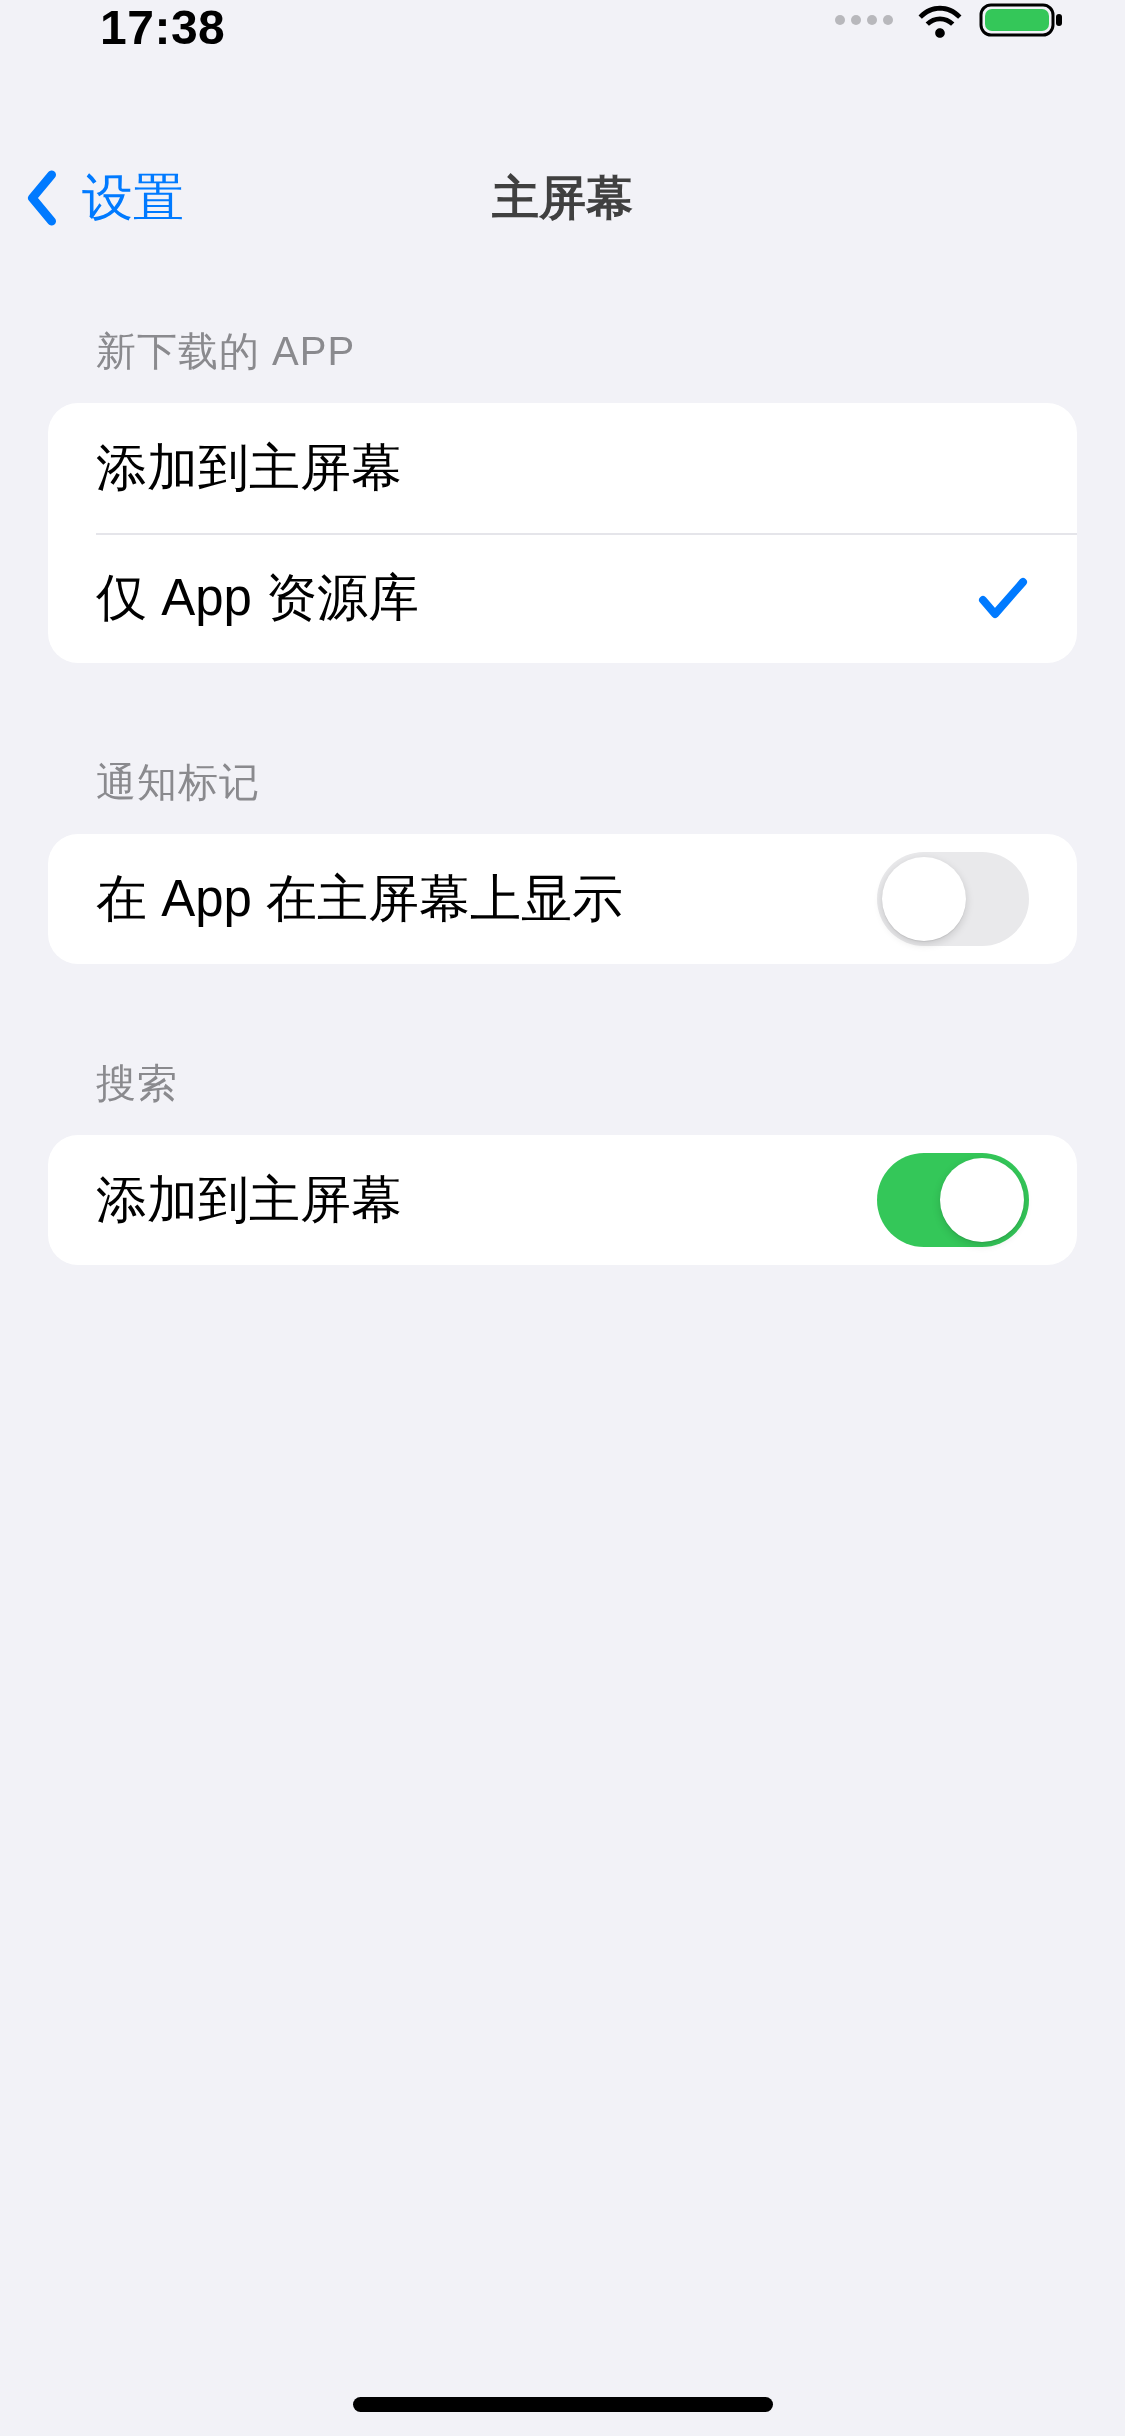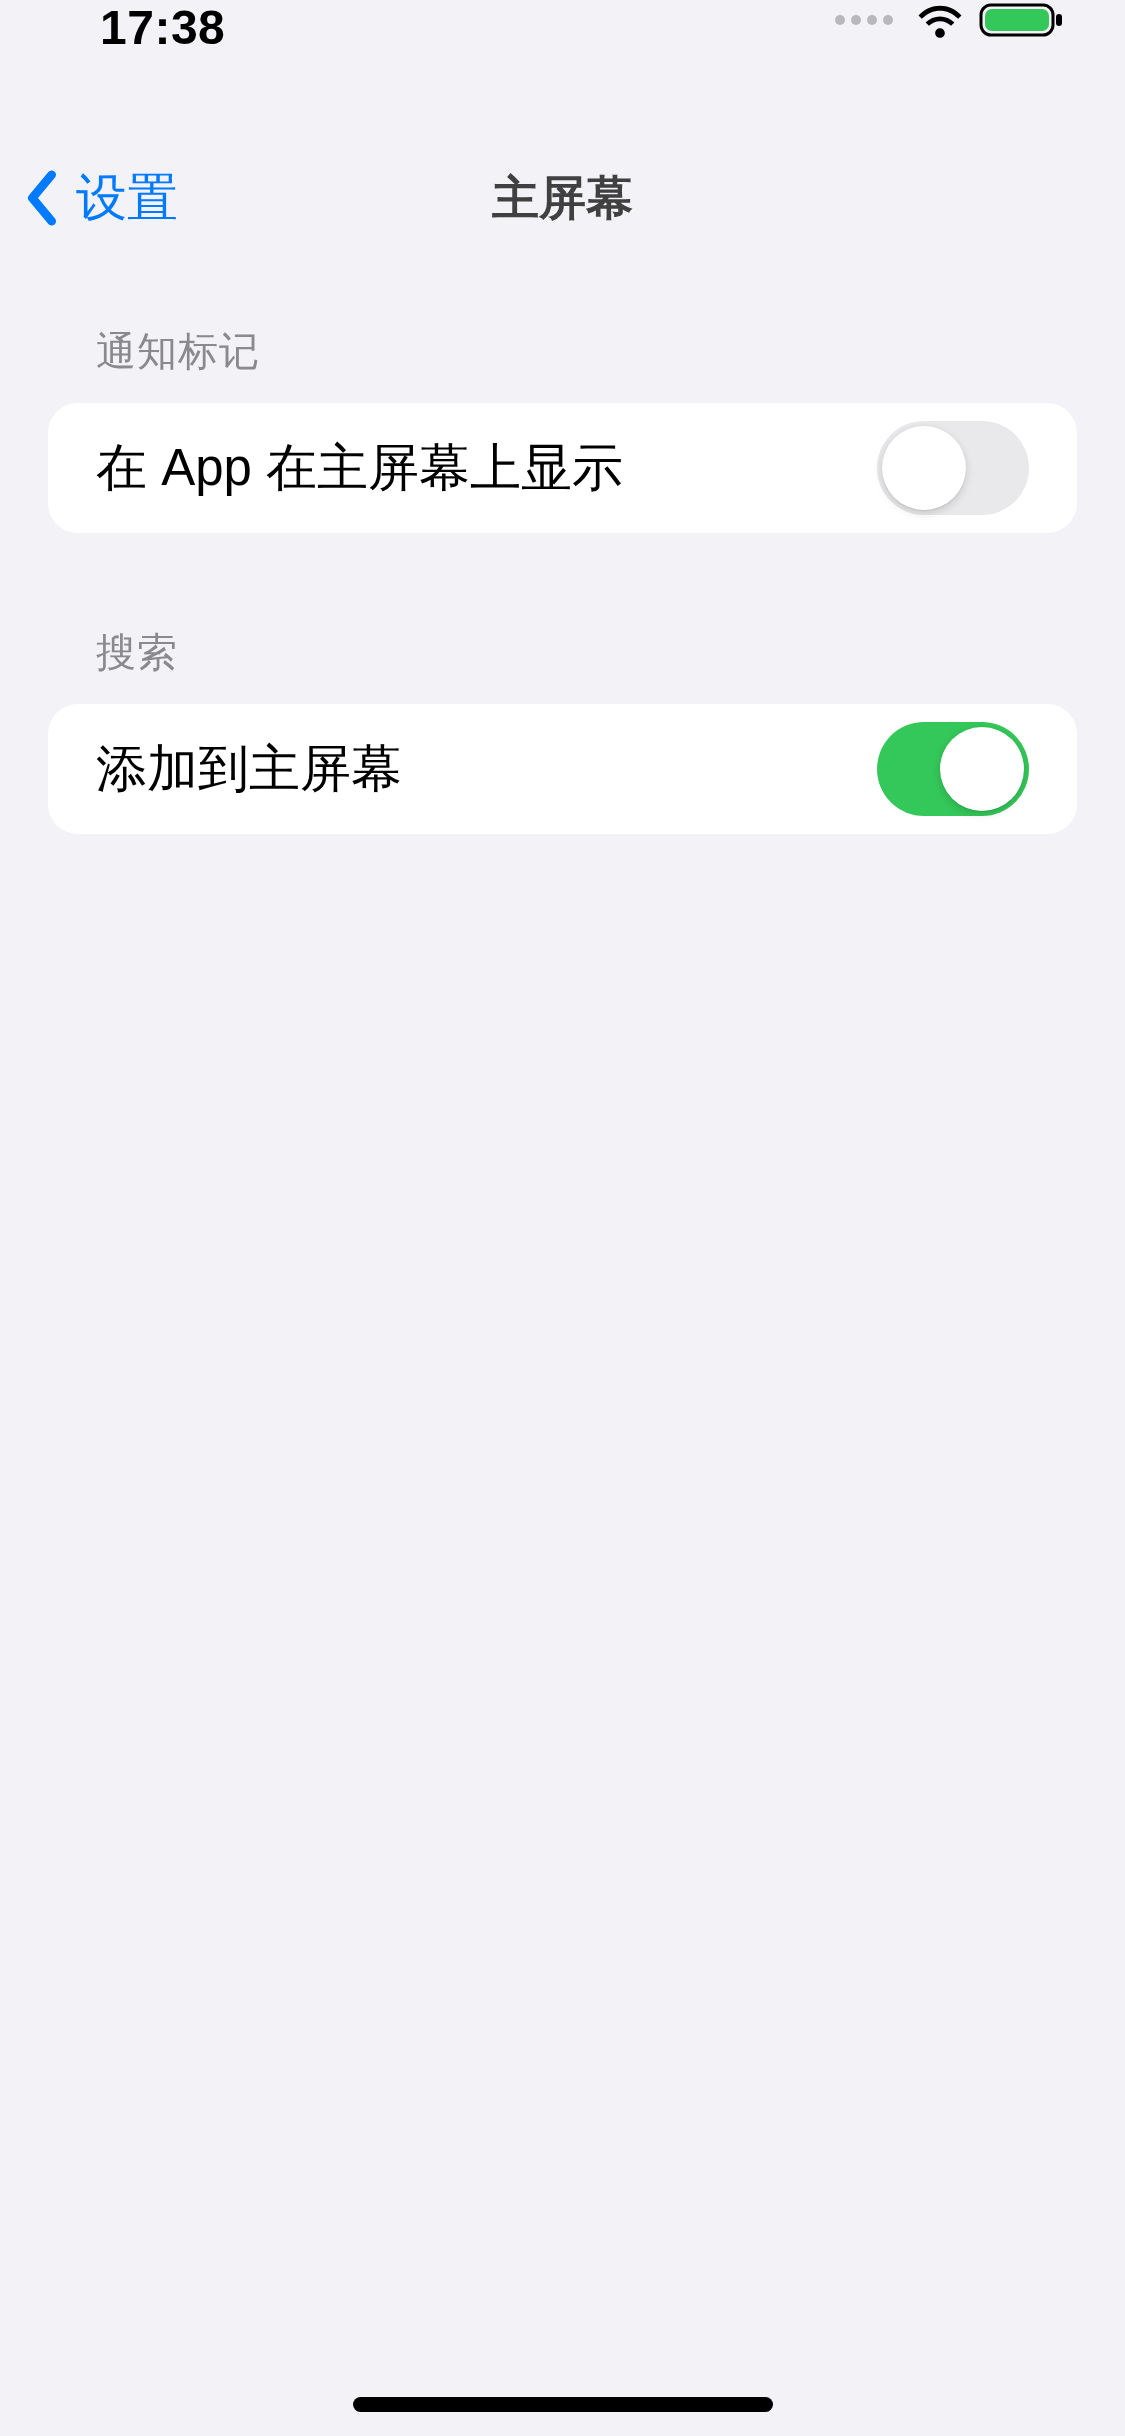--- a/index.html
+++ b/index.html
@@ -63,21 +63,21 @@
       display: flex;
       align-items: center;
       position: relative;
       padding: 0 24px;
     }
     .nav-back {
       display: flex;
       align-items: center;
       color: #007aff;
       font-size: 51px;
-      gap: 16px;
+      gap: 22px;
       cursor: pointer;
     }
     .nav-back-chevron svg {
       display: block;
     }
     .nav-title {
       position: absolute;
       left: 50%;
       transform: translateX(-50%);
       font-size: 47px;
@@ -204,20 +204,36 @@
         <polyline points="14,3 4,15 14,27" fill="none" stroke="#007aff" stroke-width="4.5" stroke-linecap="round" stroke-linejoin="round"></polyline>
       </svg>
     </span>
     <span>设置</span>
   </div>
   <div class="nav-title">主屏幕</div>
 </div>
 
 <div class="content">
 
+  <div class="section">
+    <div class="section-header">新下载的 APP</div>
+    <div class="group">
+      <div class="row">
+        <span class="row-label">添加到主屏幕</span>
+      </div>
+      <div class="row">
+        <span class="row-label">仅 App 资源库</span>
+        <span class="check-icon">
+          <svg width="52" height="48" viewBox="0 0 26 24">
+            <polyline points="3,13 9,20 23,4" fill="none" stroke="#007aff" stroke-width="4" stroke-linecap="round" stroke-linejoin="round"></polyline>
+          </svg>
+        </span>
+      </div>
+    </div>
+  </div>
 
   <div class="section">
     <div class="section-header">通知标记</div>
     <div class="group">
       <div class="row">
         <span class="row-label">在 App 在主屏幕上显示</span>
         <div class="switch switch-off">
           <div class="knob"></div>
         </div>
       </div>

